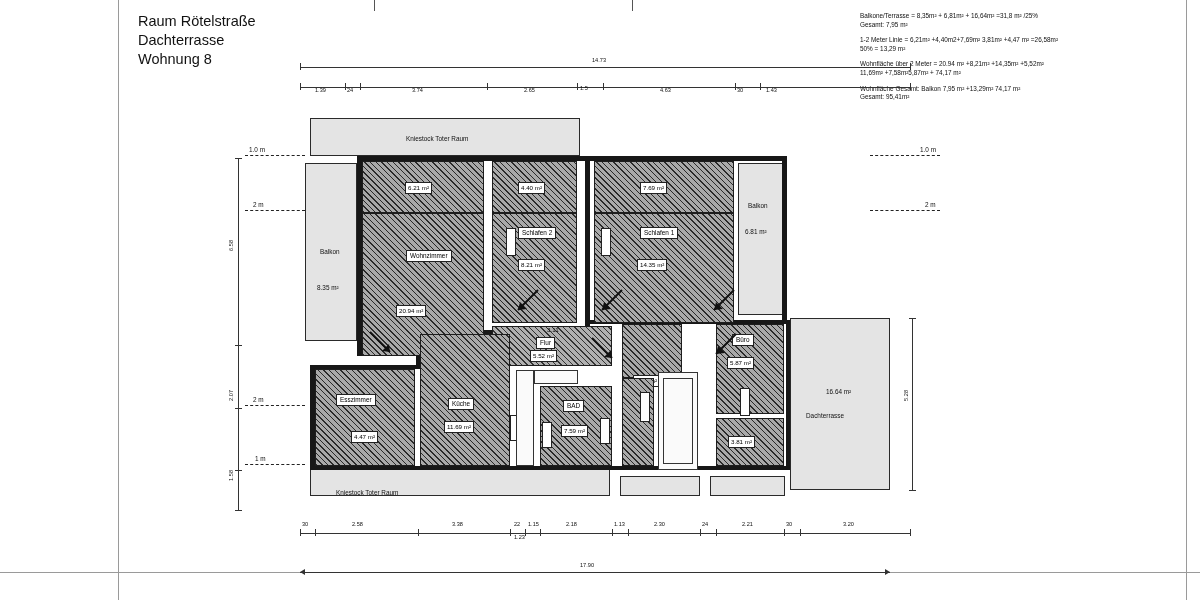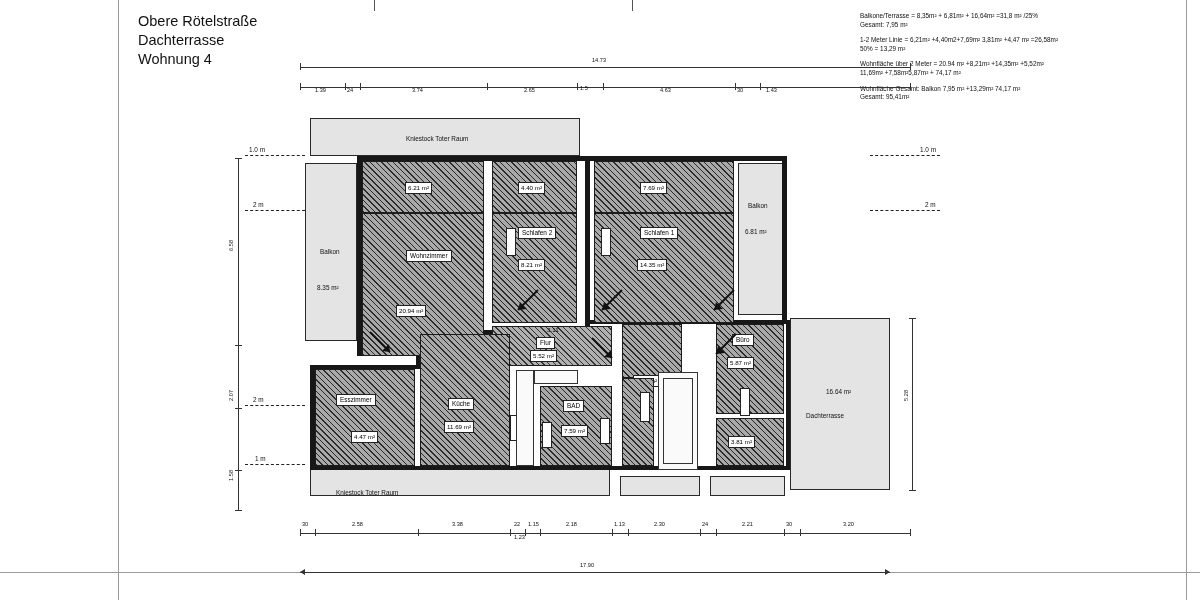--- a/index.html
+++ b/index.html
@@ -93,23 +93,23 @@
 
 <div class="sheet">
 
   <div class="frame-v" style="left:118px;"></div>
   <div class="frame-v" style="left:1186px;"></div>
   <div class="frame-h" style="top:572px;"></div>
   <div class="tick" style="left:374px;top:0;height:11px;"></div>
   <div class="tick" style="left:632px;top:0;height:11px;"></div>
 
   <div class="title">
-    <div>Obere Rötelstraße</div>
+    <div>Raum Rötelstraße</div>
     <div>Dachterrasse</div>
-    <div>Wohnung 4</div>
+    <div>Wohnung 8</div>
   </div>
 
   <div class="notes">
     <p style="white-space:pre-line">Balkone/Terrasse = 8,35m² + 6,81m² + 16,64m² =31,8 m² /25%
 Gesamt: 7,95 m²</p>
     <p style="white-space:pre-line">1-2 Meter Linie = 6,21m² +4,40m2+7,69m² 3,81m² +4,47 m² =26,58m²
 50% = 13,29 m²</p>
     <p style="white-space:pre-line">Wohnfläche über 2 Meter = 20.94 m² +8,21m² +14,35m² +5,52m²
 11,69m² +7,58m²5,87m² + 74,17 m²</p>
     <p style="white-space:pre-line">Wohnfläche Gesamt: Balkon 7,95 m² +13,29m² 74,17 m²

